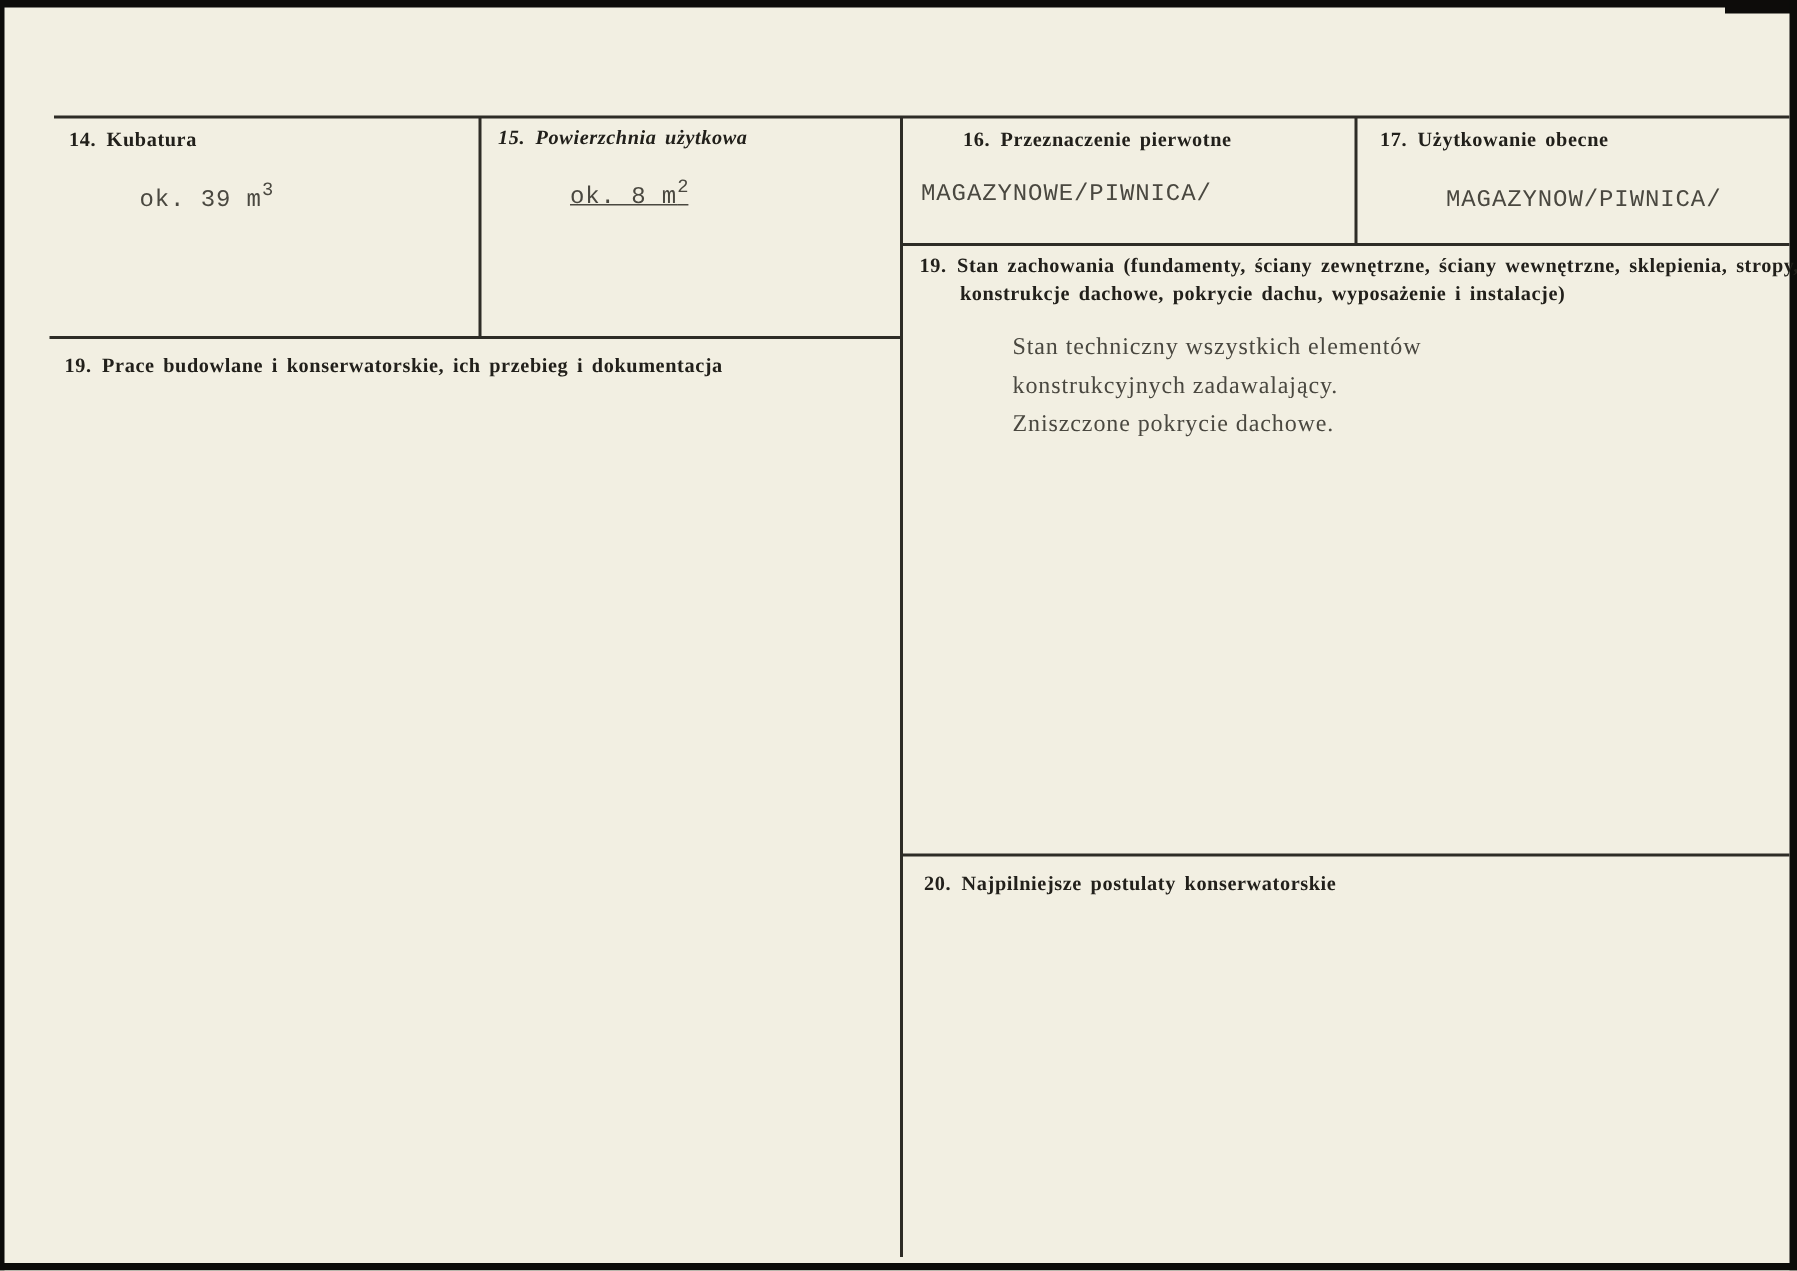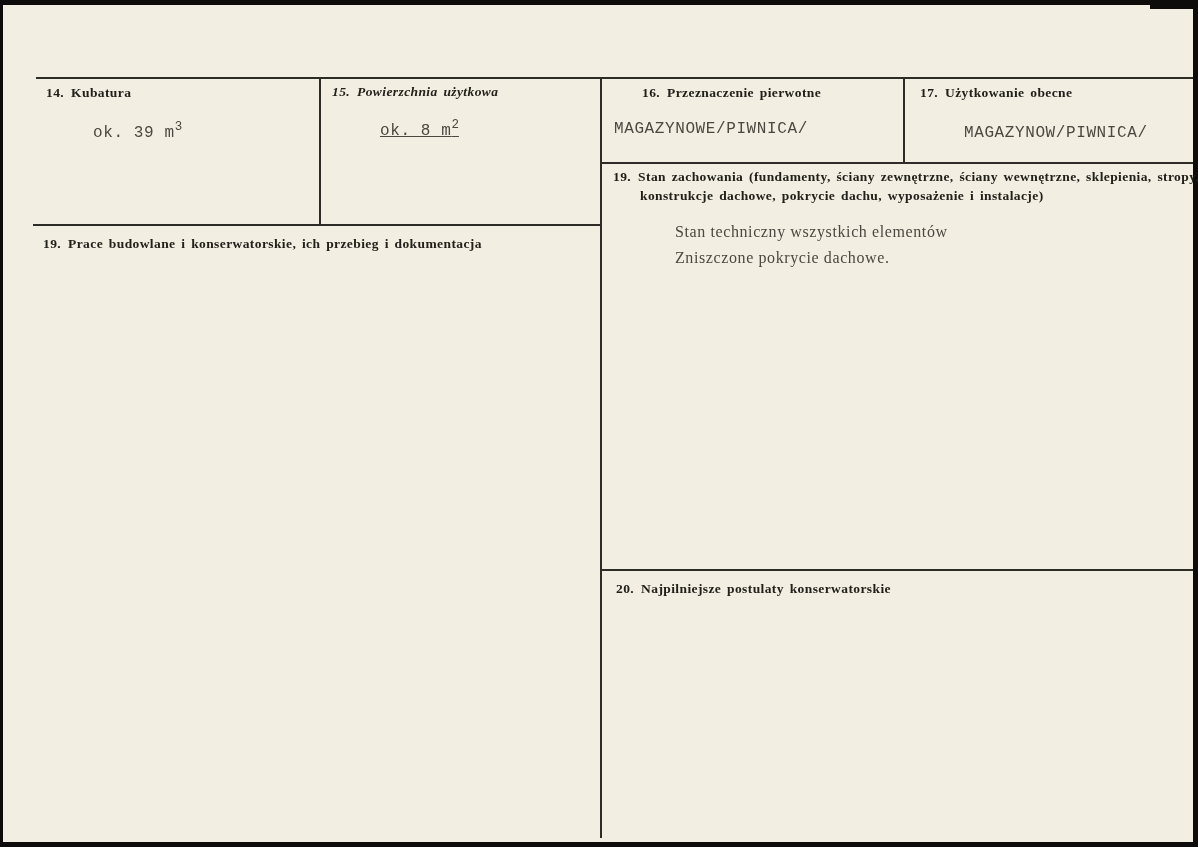--- a/index.html
+++ b/index.html
@@ -102,18 +102,19 @@
   <div class="typed" id="f16-value">MAGAZYNOWE/PIWNICA/</div>
 
   <div class="label" id="f17-label"><span class="num">17.</span><span>Użytkowanie obecne</span></div>
   <div class="typed" id="f17-value">MAGAZYNOW/PIWNICA/</div>
 
   <div class="label" id="f18-label"><span class="num">19.</span><span>Prace budowlane i konserwatorskie, ich przebieg i dokumentacja</span></div>
 
   <div class="label wrap" id="f19-label"><span class="num">19.</span><span>Stan zachowania</span> <span>(fundamenty, ściany zewnętrzne, ściany wewnętrzne, sklepienia, stropy, konstrukcje dachowe, pokrycie dachu, wyposażenie i instalacje)</span></div>
   <div class="typed typed-block" id="f19-value">
     <div>Stan techniczny wszystkich elementów</div>
+    <div>konstrukcyjnych zadawalający.</div>
     <div>Zniszczone pokrycie dachowe.</div>
   </div>
 
   <div class="label" id="f20-label"><span class="num">20.</span><span>Najpilniejsze postulaty konserwatorskie</span></div>
 
 </div>
 
 </body></html>

